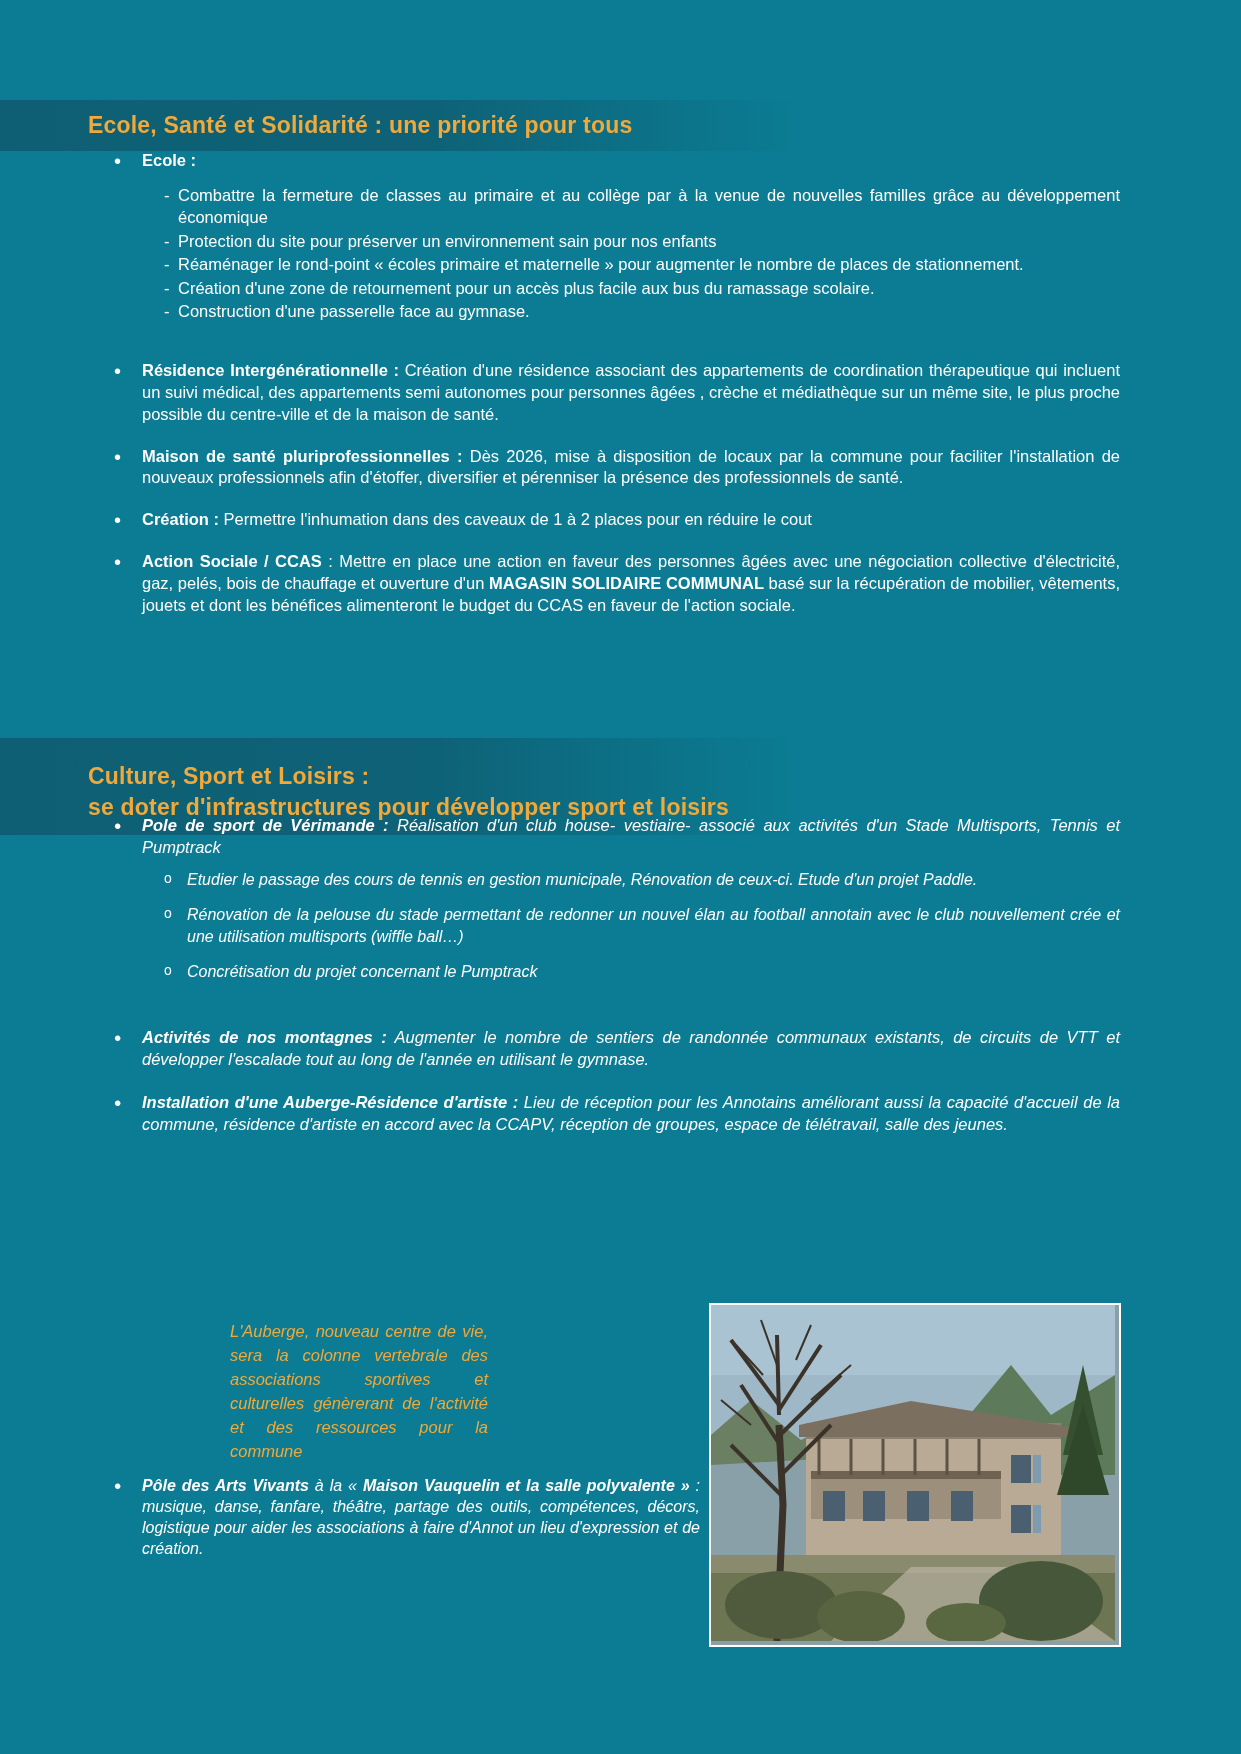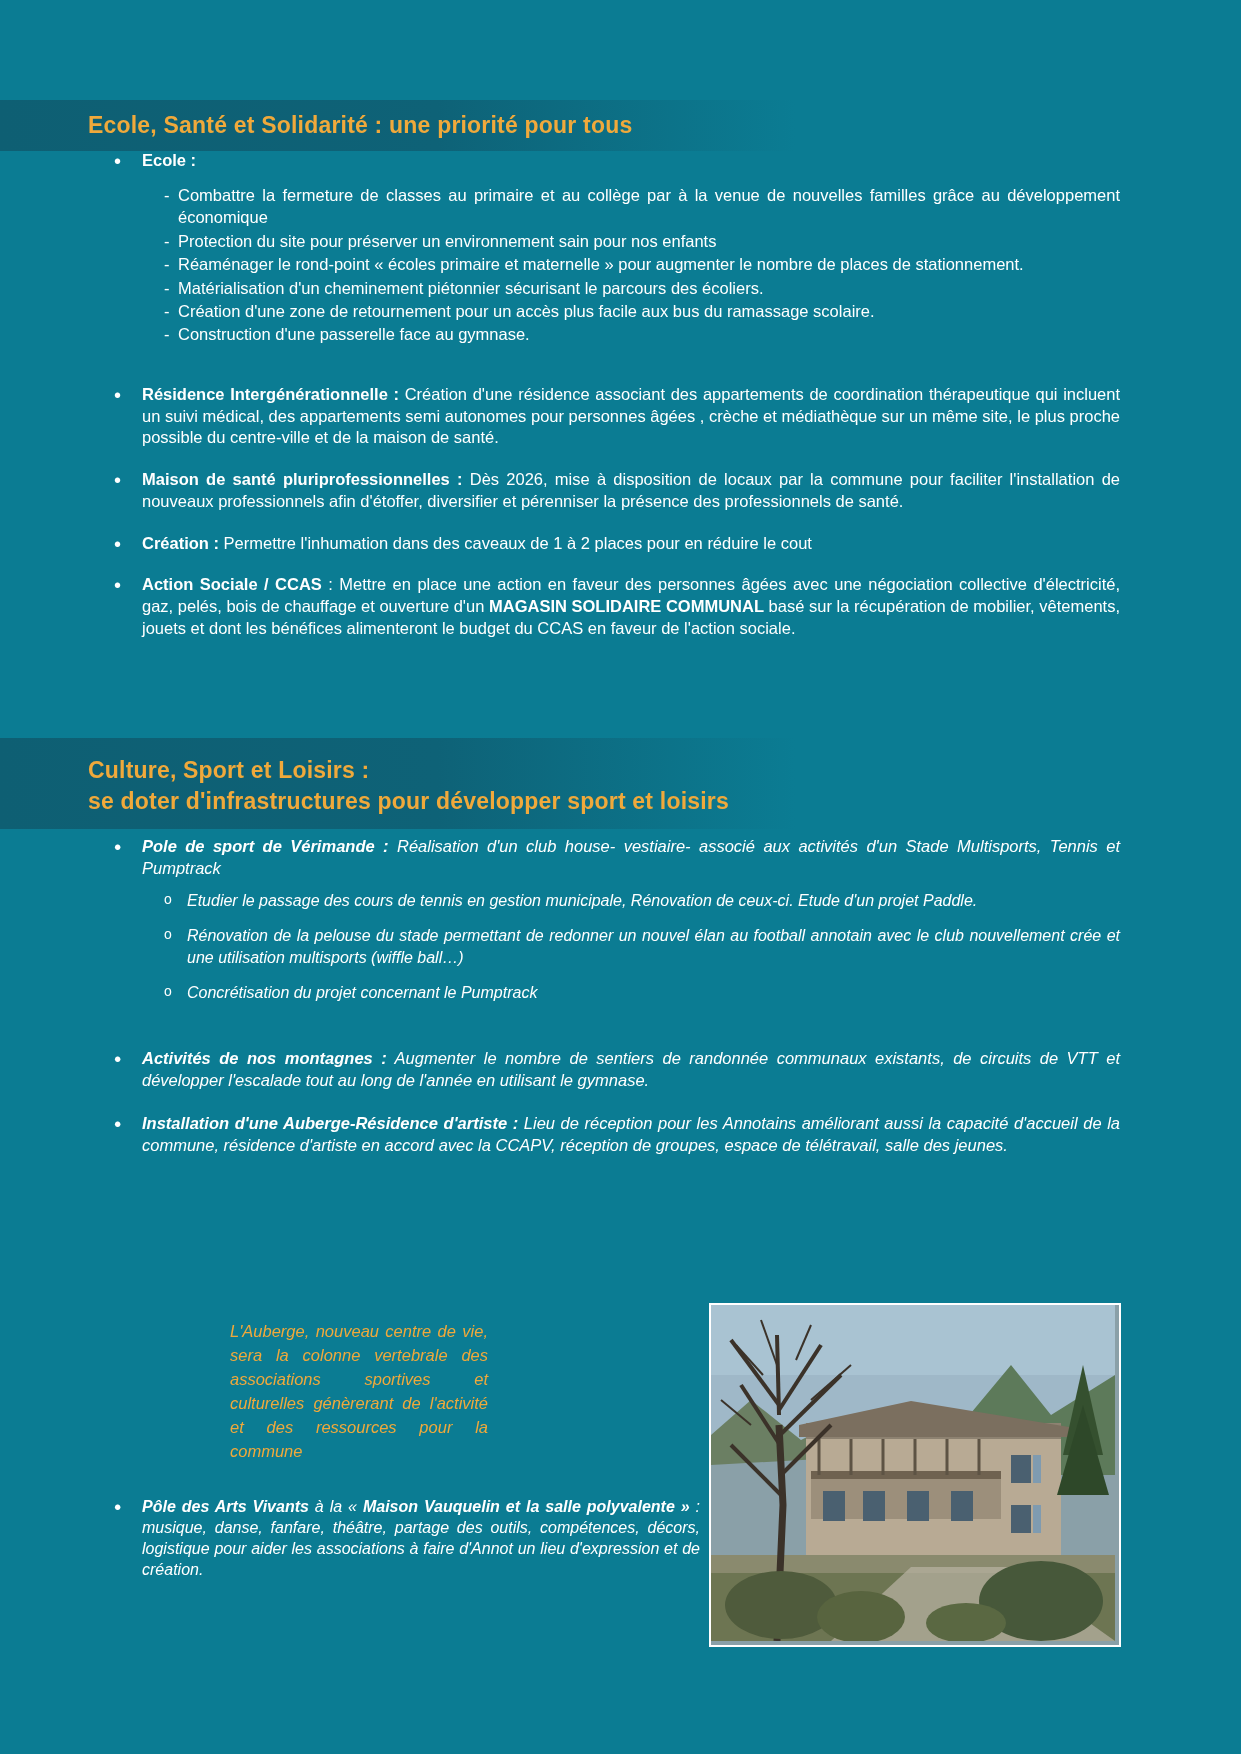--- a/index.html
+++ b/index.html
@@ -83,21 +83,21 @@
   }
   .sub-dash .dash-item::before {
     content: "-";
     position: absolute;
     left: 0;
     top: 0;
   }
 
   b, strong { font-weight: bold; }
 
-  .italic { font-style: italic; margin-top: 21px; }
+  .italic { font-style: italic; }
 
   
   ul.circles {
     list-style: none;
     margin: 10px 0 0 0;
     padding: 0;
   }
   ul.circles li {
     position: relative;
     padding-left: 45px;
@@ -148,21 +148,20 @@
 
   <div class="content" style="left:100px; top:150px; width:1020px;">
     <ul class="bullets">
 
       <li class="bullet" style="margin-bottom:26px;">
         <b>Ecole :</b>
         <div class="sub-dash" style="margin-top:12px;">
           <span class="dash-item">Combattre la fermeture de classes au primaire et au collège par à la venue de nouvelles familles grâce au développement économique</span>
           <span class="dash-item">Protection du site pour préserver un environnement sain pour nos enfants</span>
           <span class="dash-item">Réaménager le rond-point « écoles primaire et maternelle » pour augmenter le nombre de places de stationnement.</span>
-          <span class="dash-item">Matérialisation d'un cheminement piétonnier sécurisant le parcours des écoliers.</span>
           <span class="dash-item">Création d'une zone de retournement pour un accès plus facile aux bus du ramassage scolaire.</span>
           <span class="dash-item">Construction d'une passerelle face au gymnase.</span>
         </div>
       </li>
 
       <li class="bullet" style="margin-top:38px;">
         <b>Résidence Intergénérationnelle :</b><span> Création d'une résidence associant des appartements de coordination thérapeutique qui incluent un suivi médical, des appartements semi autonomes pour personnes âgées , crèche et médiathèque sur un même site, le plus proche possible du centre-ville et de la maison de santé.</span>
       </li>
 
       <li class="bullet" style="margin-top:20px;">
@@ -173,21 +172,21 @@
         <b>Création :</b><span> Permettre l'inhumation dans des caveaux de 1 à 2 places pour en réduire le cout</span>
       </li>
 
       <li class="bullet" style="margin-top:20px;">
         <b>Action Sociale / CCAS</b><span> : Mettre en place une action en faveur des personnes âgées avec une négociation collective d'électricité, gaz, pelés, bois de chauffage et ouverture d'un </span><b>MAGASIN SOLIDAIRE COMMUNAL</b><span> basé sur la récupération de mobilier, vêtements, jouets et dont les bénéfices alimenteront le budget du CCAS en faveur de l'action sociale.</span>
       </li>
 
     </ul>
   </div>
 
-  <div class="section-head" style="top:738px; padding-top:17px; padding-bottom:12px;">
+  <div class="section-head" style="top:738px; padding-top:23px; padding-bottom:12px;">
     <div class="title">Culture, Sport et Loisirs :</div>
     <div class="title">se doter d'infrastructures pour développer sport et loisirs</div>
   </div>
 
   <div class="content" style="left:100px; top:815px; width:1020px;">
     <ul class="bullets">
 
       <li class="bullet italic">
         <b>Pole de sport de Vérimande :</b><span>  Réalisation d'un club house- vestiaire- associé aux activités d'un Stade Multisports, Tennis et Pumptrack</span>
         <ul class="circles">

